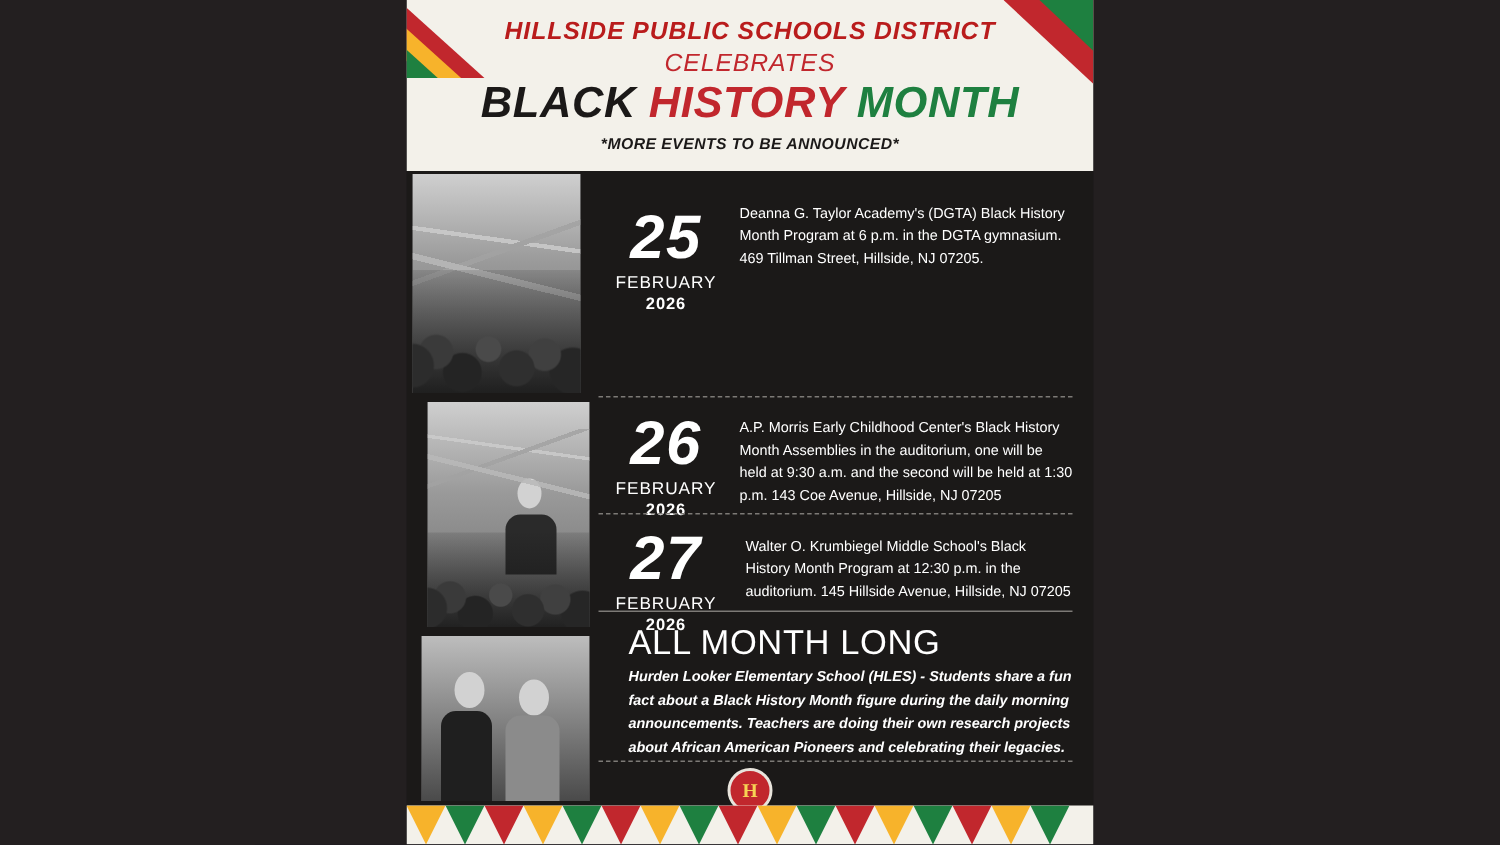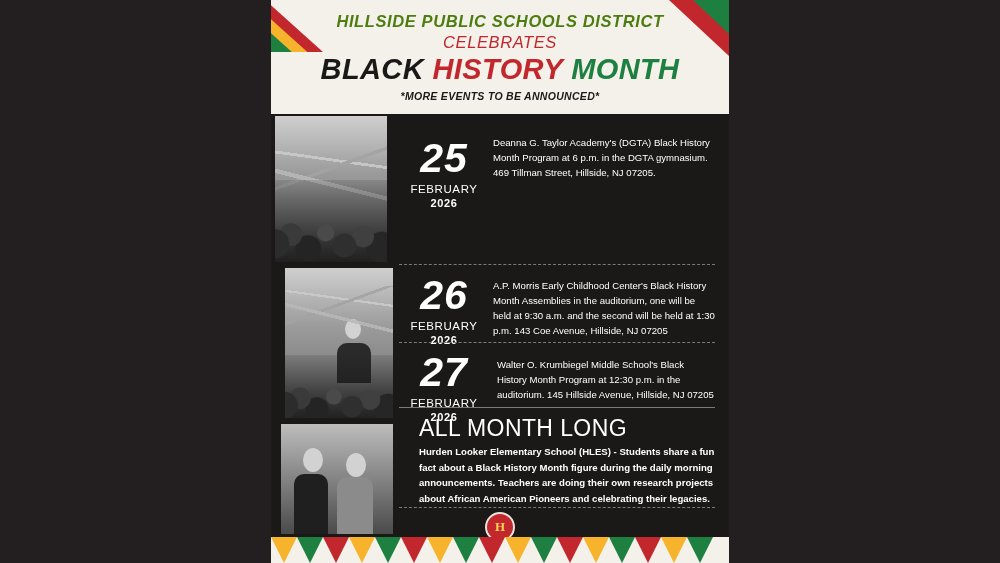--- a/index.html
+++ b/index.html
@@ -61,21 +61,21 @@
   }
   .header-text {
     position: absolute;
     left: 0; right: 0; top: 12px;
     text-align: center;
   }
   .line1 {
     font-size: 16.5px;
     font-weight: bold;
     letter-spacing: 0.6px;
-    color: #4d7c0f;
+    color: #b91c1c;
     font-style: italic;
   }
   .line2 {
     font-size: 16.5px;
     font-weight: normal;
     letter-spacing: 0.6px;
     color: #c1272d;
     font-style: italic;
     margin-top: 2px;
   }
@@ -182,20 +182,21 @@
     font-weight: normal;
     color: #ffffff;
     letter-spacing: 0.4px;
   }
   .amlong-body {
     position: absolute;
     font-size: 9.6px;
     line-height: 1.62;
     color: #ffffff;
     font-weight: bold;
+    font-style: italic;
   }
   
   .logo {
     position: absolute;
     left: 50%;
     transform: translateX(-50%);
     top: 512px;
     width: 26px; height: 26px;
     border-radius: 50%;
     background: #c1272d;

